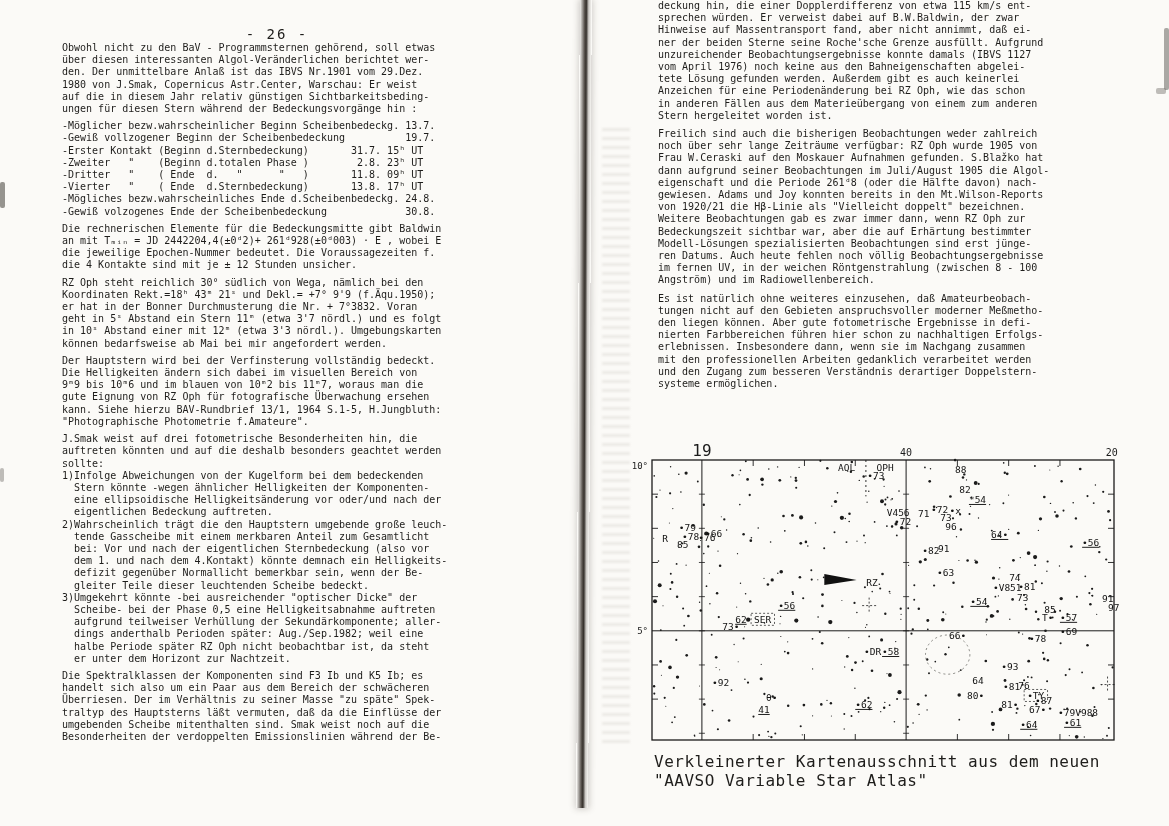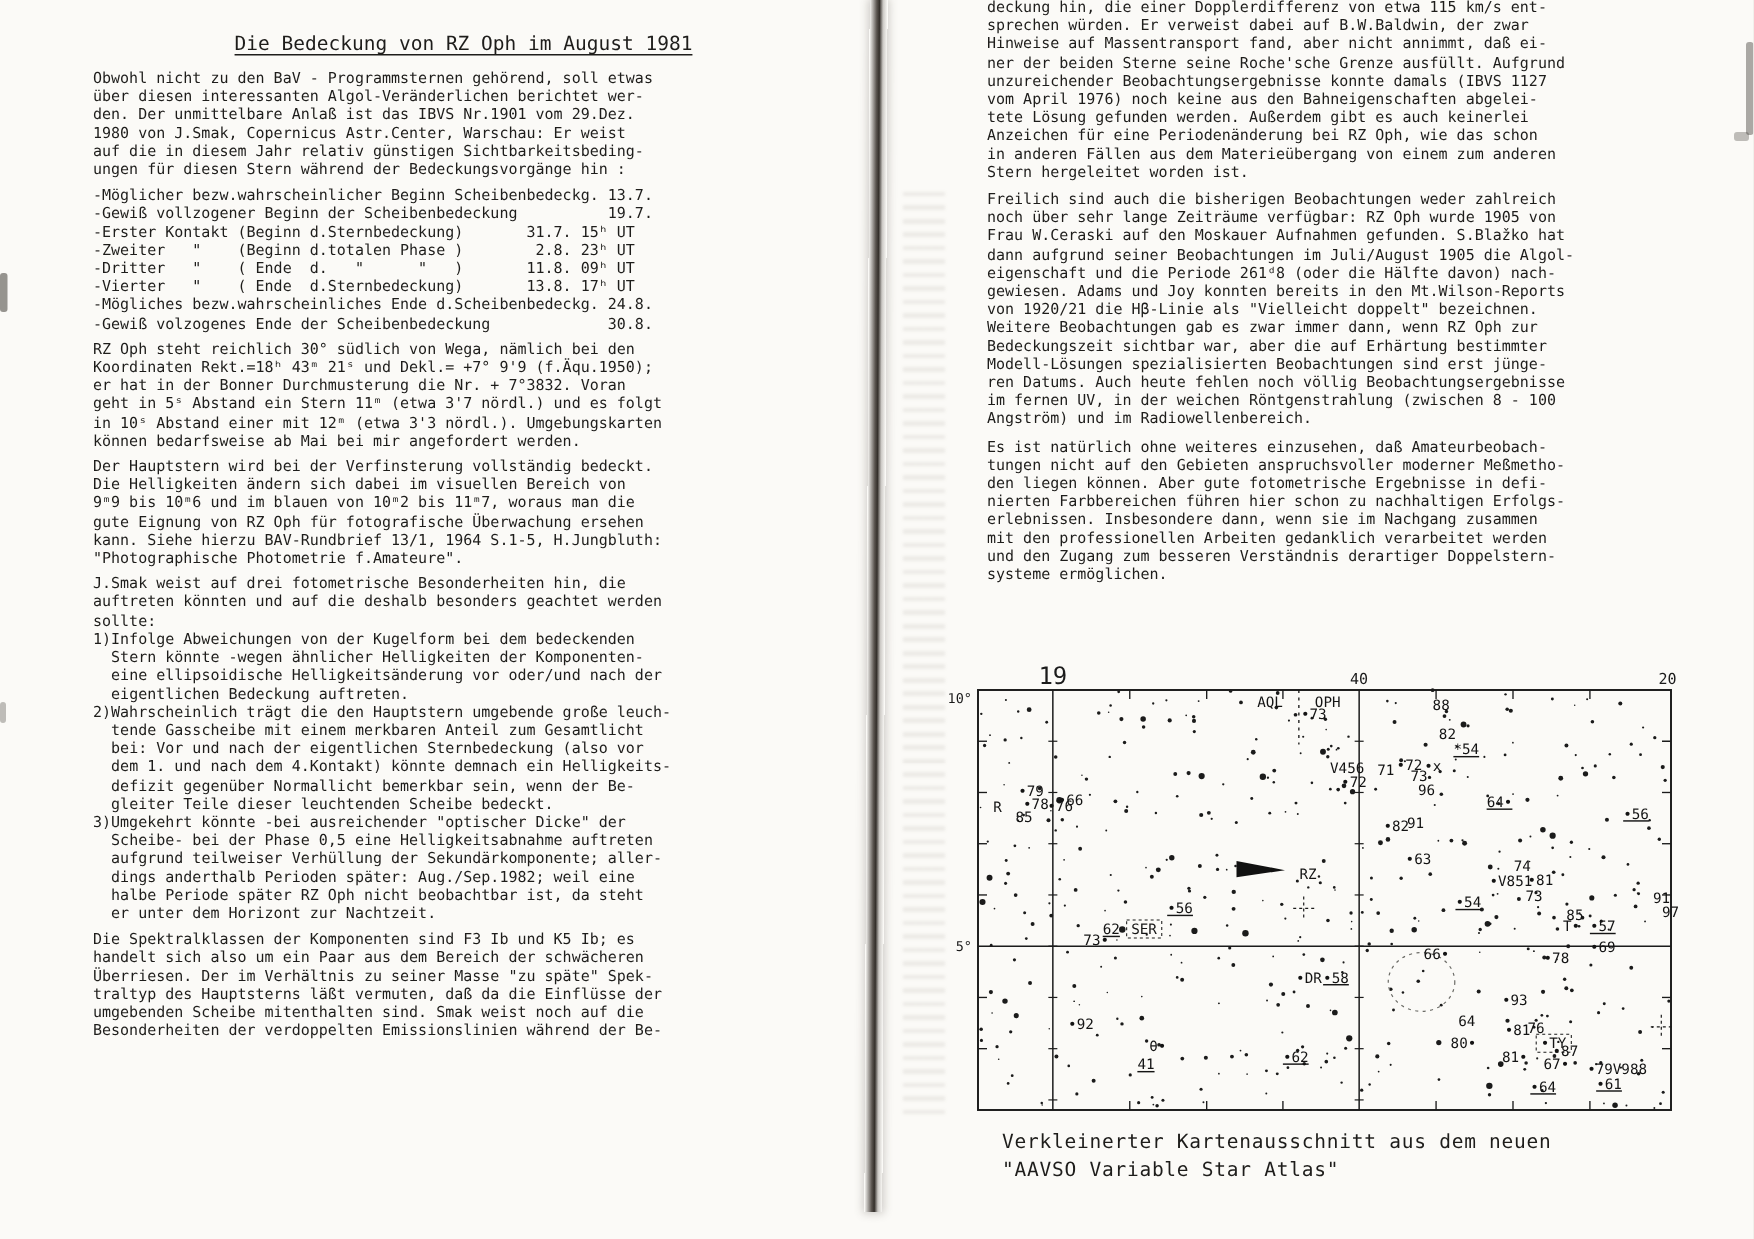--- a/index.html
+++ b/index.html
@@ -11,56 +11,60 @@
   .pageno{margin-top:26px;width:430px;text-align:center;font-size:14px;letter-spacing:2px;}
   .page-right .pageno{width:392px;margin-top:28px;}
   .title{margin-top:22px;margin-bottom:10px;font-size:13px;text-align:center;width:494px;
          text-decoration:underline;text-underline-offset:3px;}
   .para{white-space:pre-wrap;font-size:10px;line-height:12.2px;margin-bottom:5px;}
   .page-right .para{margin-bottom:6px;}
   .signature{font-size:13px;text-align:right;padding-right:22px;margin-top:-2px;}
   .chart-wrap{position:absolute;left:12px;top:444px;width:520px;height:308px;}
   .chart-wrap svg{display:block;}
   svg text{font-family:"DejaVu Sans Mono","Liberation Mono",monospace;}
-  .caption{position:absolute;left:76px;top:752px;font-size:13px;line-height:19px;
+  .caption{position:absolute;left:62px;top:752px;font-size:16px;line-height:19px;
            white-space:pre-wrap;letter-spacing:0.5px;}
   .spine{position:absolute;left:578px;top:0;width:12px;height:808px;
          background:linear-gradient(to right,rgba(60,52,45,0) 0%,rgba(45,38,32,.78) 40%,rgba(35,30,25,.92) 55%,rgba(60,52,45,.25) 75%,rgba(60,52,45,0) 100%);
          transform:rotate(0.25deg);box-shadow:0 0 6px 1px rgba(70,62,55,.25);}
   .bleed{position:absolute;left:10px;top:128px;width:28px;height:620px;
          background:repeating-linear-gradient(180deg,rgba(110,100,90,.10) 0 3px,transparent 3px 9px);
          filter:blur(1px);}
   .smudge{position:absolute;background:rgba(50,45,40,.5);border-radius:2px;}
   .s1{left:0;top:182px;width:5px;height:26px;}
   .s2{left:0;top:468px;width:4px;height:14px;opacity:.6;}
   .s3{left:1164px;top:28px;width:5px;height:62px;opacity:.8;}
   .s4{left:1156px;top:88px;width:10px;height:6px;opacity:.6;}
 </style>
 </head>
 <body>
 
 <div class="scan">
 
   <div class="page page-left">
-    <div class="title">Die Bedeckung von RZ Oph im August 1981</div>
+    <div class="pageno">- 26 -</div>
     <div>
         <div class="para">Obwohl nicht zu den BaV - Programmsternen gehörend, soll etwas
 über diesen interessanten Algol-Veränderlichen berichtet wer-
 den. Der unmittelbare Anlaß ist das IBVS Nr.1901 vom 29.Dez.
 1980 von J.Smak, Copernicus Astr.Center, Warschau: Er weist
 auf die in diesem Jahr relativ günstigen Sichtbarkeitsbeding-
 ungen für diesen Stern während der Bedeckungsvorgänge hin :</div>
         <div class="para">-Möglicher bezw.wahrscheinlicher Beginn Scheibenbedeckg. 13.7.
 -Gewiß vollzogener Beginn der Scheibenbedeckung          19.7.
 -Erster Kontakt (Beginn d.Sternbedeckung)       31.7. 15ʰ UT
 -Zweiter   "    (Beginn d.totalen Phase )        2.8. 23ʰ UT
 -Dritter   "    ( Ende  d.   "      "   )       11.8. 09ʰ UT
 -Vierter   "    ( Ende  d.Sternbedeckung)       13.8. 17ʰ UT
 -Mögliches bezw.wahrscheinliches Ende d.Scheibenbedeckg. 24.8.
 -Gewiß volzogenes Ende der Scheibenbedeckung             30.8.</div>
+        <div class="para">Die rechnerischen Elemente für die Bedeckungsmitte gibt Baldwin
+an mit Tₘᵢₙ = JD 2442204,4(±0ᵈ2)+ 261ᵈ928(±0ᵈ003) · E , wobei E
+die jeweilige Epochen-Nummer bedeutet. Die Voraussagezeiten f.
+die 4 Kontakte sind mit je ± 12 Stunden unsicher.</div>
         <div class="para">RZ Oph steht reichlich 30° südlich von Wega, nämlich bei den
 Koordinaten Rekt.=18ʰ 43ᵐ 21ˢ und Dekl.= +7° 9'9 (f.Äqu.1950);
 er hat in der Bonner Durchmusterung die Nr. + 7°3832. Voran
 geht in 5ˢ Abstand ein Stern 11ᵐ (etwa 3'7 nördl.) und es folgt
 in 10ˢ Abstand einer mit 12ᵐ (etwa 3'3 nördl.). Umgebungskarten
 können bedarfsweise ab Mai bei mir angefordert werden.</div>
         <div class="para">Der Hauptstern wird bei der Verfinsterung vollständig bedeckt.
 Die Helligkeiten ändern sich dabei im visuellen Bereich von
 9ᵐ9 bis 10ᵐ6 und im blauen von 10ᵐ2 bis 11ᵐ7, woraus man die
 gute Eignung von RZ Oph für fotografische Überwachung ersehen

